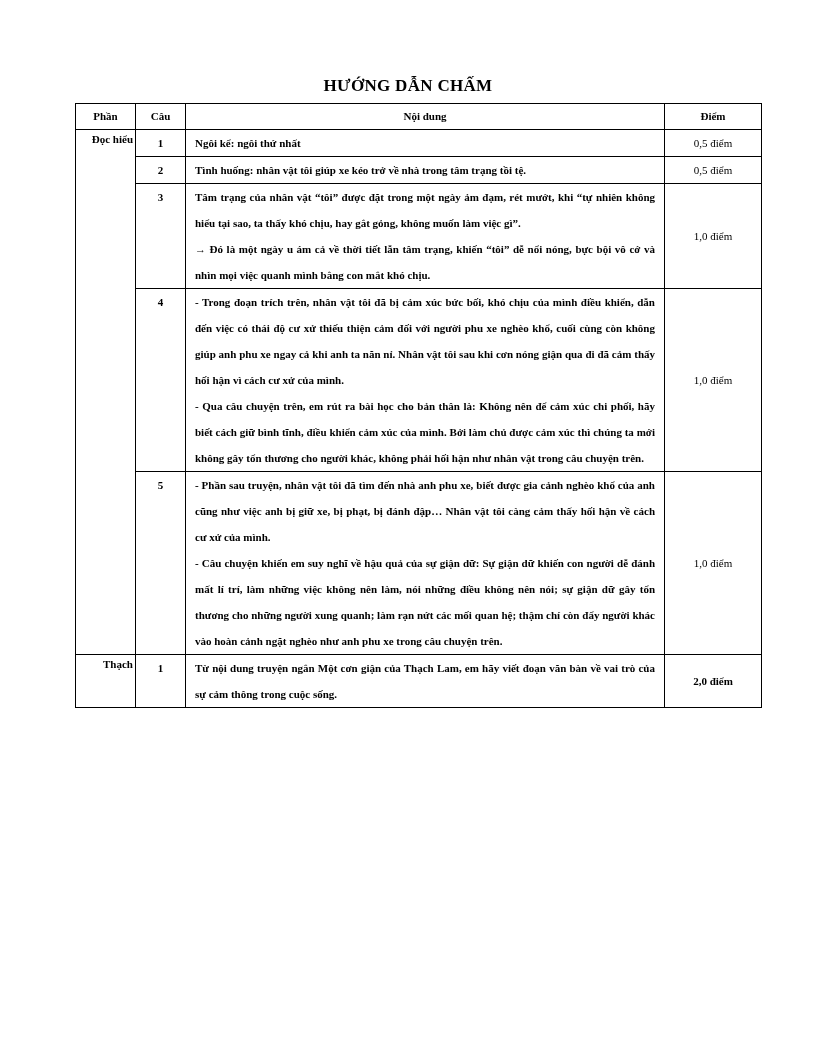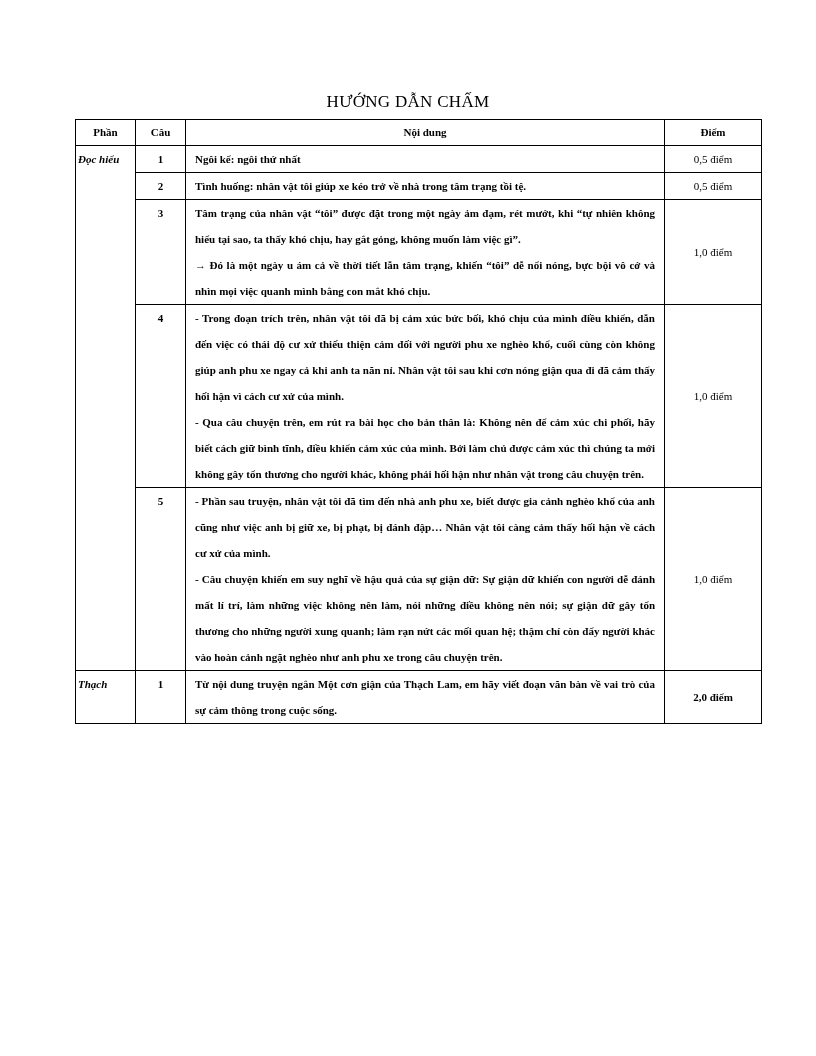--- a/index.html
+++ b/index.html
@@ -13,22 +13,22 @@
     font-family: "Liberation Serif", "DejaVu Serif", serif;
     color: #000000;
     overflow: hidden;
   }
   .page {
     padding-top: 76px;
   }
   .title {
     text-align: center;
     font-size: 17px;
-    font-weight: 400;
-    margin: 16px 0 7px 0;
+    font-weight: 700;
+    margin: 0 0 7px 0;
     letter-spacing: 0.3px;
   }
   table.grading-table {
     border-collapse: collapse;
     margin-left: 75px;
     width: 666px;
     table-layout: fixed;
     font-size: 11px;
   }
   th, td {
@@ -39,25 +39,24 @@
     text-align: center;
     padding: 1px 2px;
     line-height: 23px;
   }
   .col-phan   { width: 55px; }
   .col-cau    { width: 45px; }
   .col-noidung{ width: 474px; }
   .col-diem   { width: 92px; margin-left: 8px; }
   .cell-phan {
     font-weight: 700;
-    text-align: left;
+    text-align: right;
     vertical-align: top;
     padding: 0 2px;
-    line-height: 26px;
-    font-style: italic;
+    line-height: 18px;
   }
   .cell-cau {
     font-weight: 700;
     text-align: center;
     vertical-align: top;
     padding: 0 2px;
     line-height: 26px;
   }
   .cell-content {
     padding: 0 9px;

